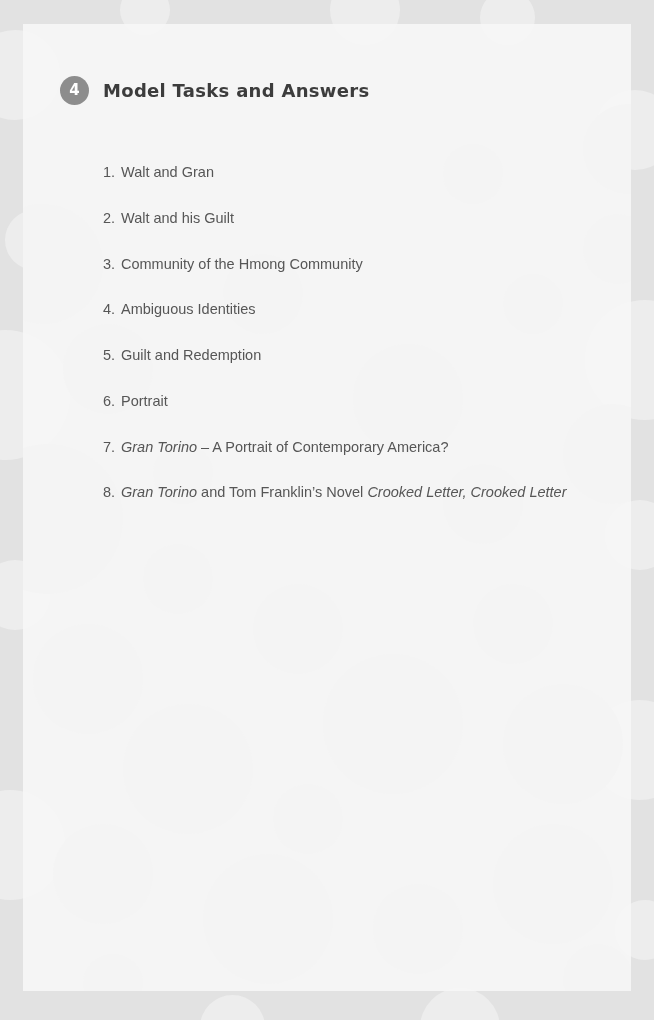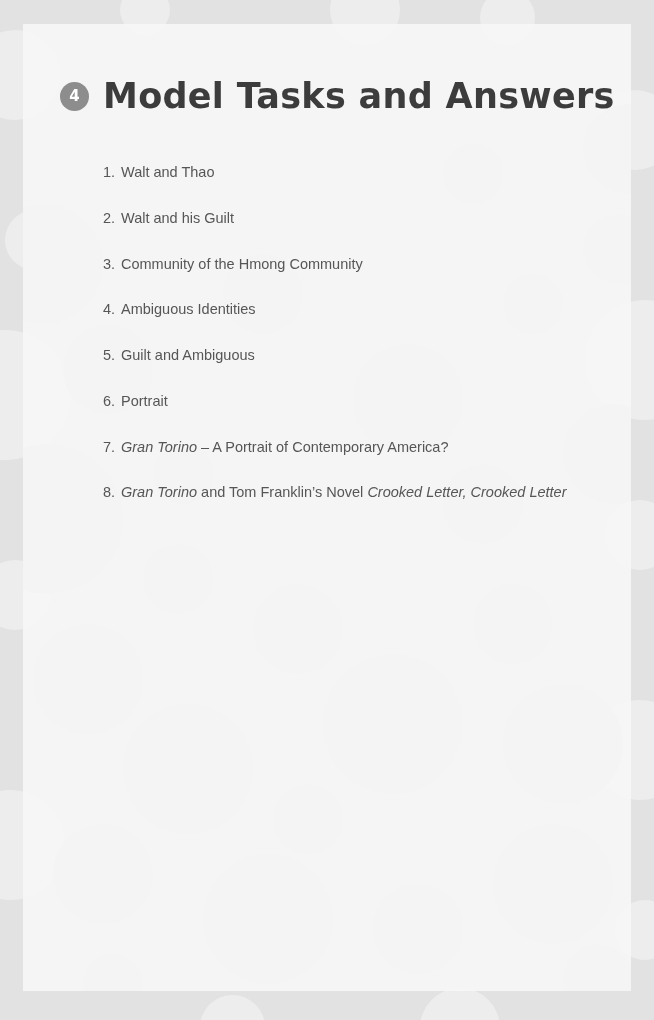--- a/index.html
+++ b/index.html
@@ -76,21 +76,21 @@
     color: #ffffff;
     font-size: 15px;
     font-weight: bold;
     display: flex;
     align-items: center;
     justify-content: center;
     line-height: 1;
     font-family: "DejaVu Sans", sans-serif;
   }
   .chapter-title {
-    font-size: 35px;
+    font-size: 18px;
     font-weight: bold;
     color: #3c3c3c;
     letter-spacing: 0.3px;
     font-family: "DejaVu Sans", sans-serif;
   }
 
   .toc {
     position: absolute;
     top: 138px;
     left: 80px;
@@ -171,37 +171,37 @@
   <div class="content">
 
     <div class="chapter-heading">
       <span class="chapter-number">4</span>
       <span class="chapter-title">Model Tasks and Answers</span>
     </div>
 
     <div class="toc">
       <div class="toc-item">
         <span class="toc-num">1.</span>
-        <span class="toc-text">Walt and Thao</span>
+        <span class="toc-text">Walt and Gran</span>
       </div>
       <div class="toc-item">
         <span class="toc-num">2.</span>
         <span class="toc-text">Walt and his Guilt</span>
       </div>
       <div class="toc-item">
         <span class="toc-num">3.</span>
         <span class="toc-text">Community of the Hmong Community</span>
       </div>
       <div class="toc-item">
         <span class="toc-num">4.</span>
         <span class="toc-text">Ambiguous Identities</span>
       </div>
       <div class="toc-item">
         <span class="toc-num">5.</span>
-        <span class="toc-text">Guilt and Ambiguous</span>
+        <span class="toc-text">Guilt and Redemption</span>
       </div>
       <div class="toc-item">
         <span class="toc-num">6.</span>
         <span class="toc-text">Portrait</span>
       </div>
       <div class="toc-item">
         <span class="toc-num">7.</span>
         <span class="toc-text"><i>Gran Torino</i> – A Portrait of Contemporary America?</span>
       </div>
       <div class="toc-item">

